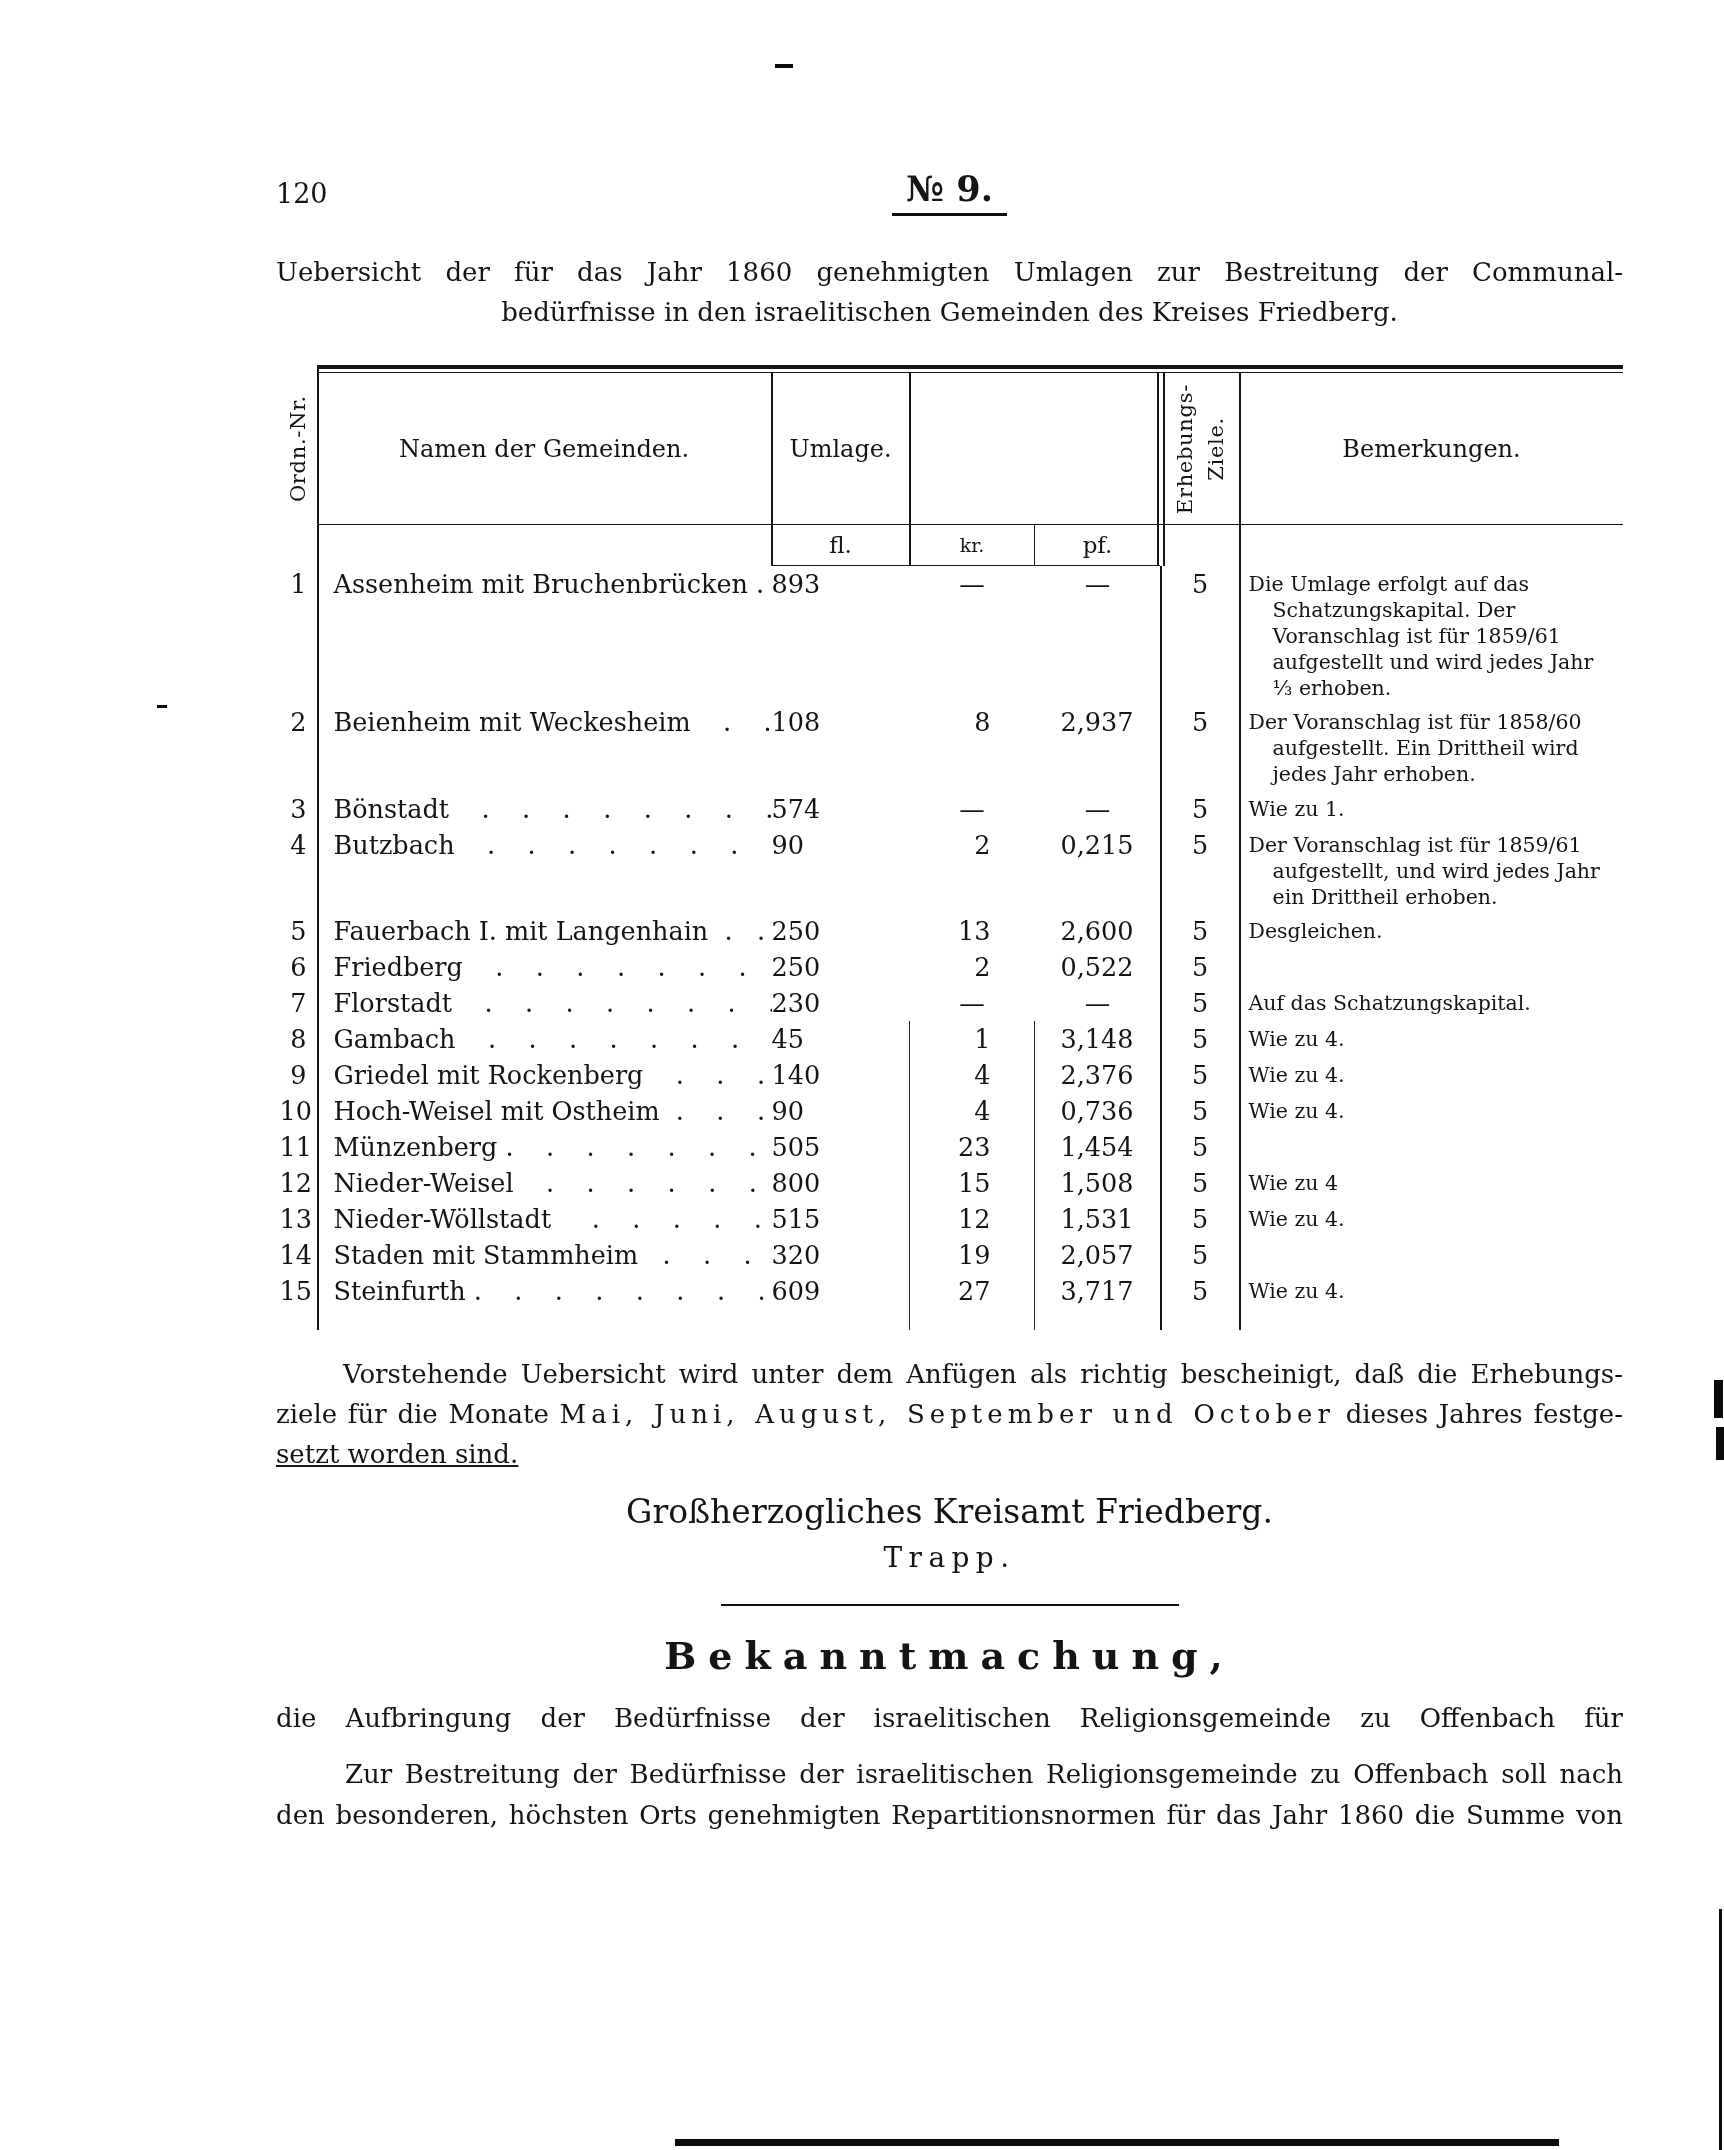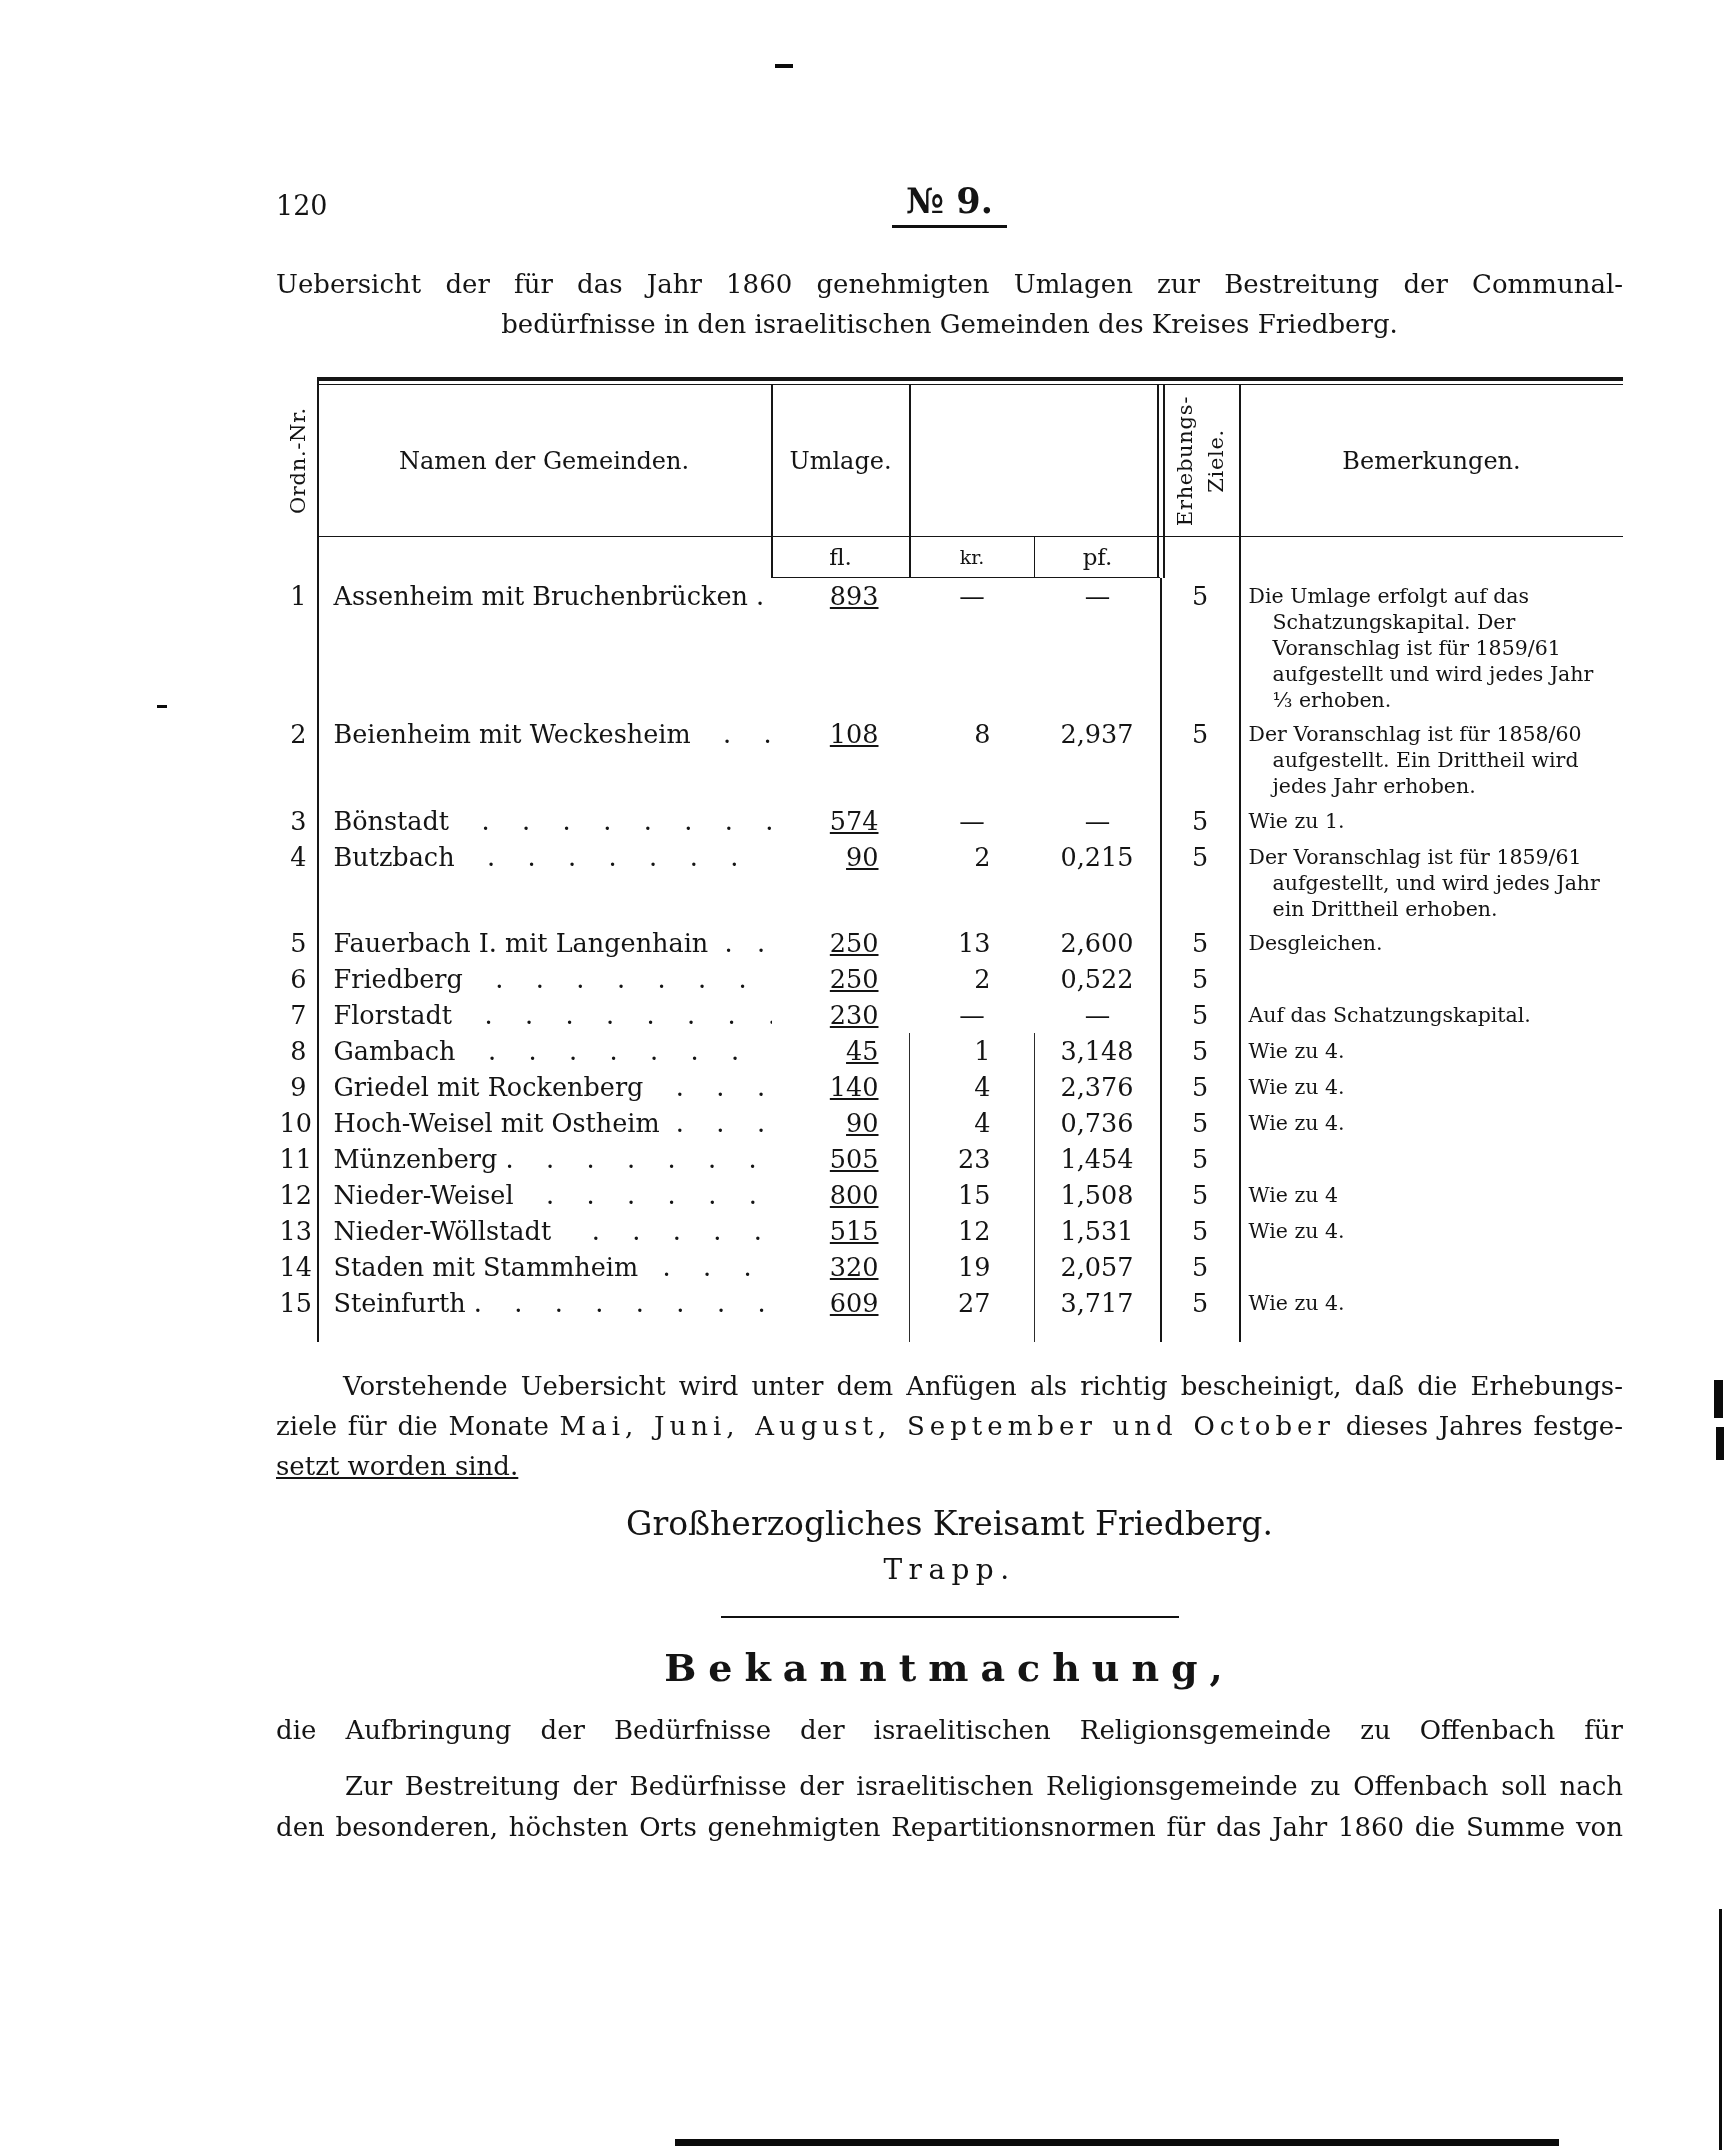--- a/index.html
+++ b/index.html
@@ -4,21 +4,21 @@
 <style>
   html,body { margin:0; padding:0; }
   body {
     width:1724px; height:2151px;
     background:#ffffff;
     position:relative;
     overflow:hidden;
     font-family:"DejaVu Serif", serif;
     color:#141414;
   }
-  .page { position:absolute; left:276px; top:12px; width:1347px; }
+  .page { position:absolute; left:276px; top:0; width:1347px; }
 
   
   .topbar { position:relative; margin-top:168px; height:51px; }
   .page-number { position:absolute; left:0; top:10px; font-size:27px; }
   .issue-wrap { position:absolute; left:0; right:0; top:0; text-align:center; }
   .issue {
     display:inline-block; font-size:35px; font-weight:bold;
     border-bottom:3.5px solid #101010; padding:0 14px 4.2px 14px;
   }
 
@@ -64,21 +64,21 @@
   .hdr-ziele { grid-column:6; gap:7px; }
   .hdr-bemerk { grid-column:7; }
   .u-fl { grid-column:3; text-align:center; font-size:23px; }
   .u-kr { grid-column:4; text-align:center; font-size:19px; }
   .u-pf { grid-column:5; text-align:center; font-size:23px; }
 
   .trow { display:grid; grid-template-columns:37px 455px 138px 125px 126px 79px 384px;
           min-height:36px; align-items:start; }
   .c-nr   { text-align:right; padding-right:10px; font-size:25.5px; line-height:36px; }
   .c-name { padding-left:17px; font-size:25.5px; line-height:36px; white-space:pre; overflow:hidden; }
-  .c-fl   { text-align:right; padding-right:31px; font-size:25.5px; line-height:36px;text-decoration:underline; }
+  .c-fl   { padding-right:31px; font-size:25.5px; line-height:36px; }
   .c-kr   { text-align:right; padding-right:44px; font-size:25.5px; line-height:36px; }
   .c-pf   { text-align:right; padding-right:27px; font-size:25.5px; line-height:36px; }
   .c-ziel { text-align:center; font-size:25.5px; line-height:36px; }
   .c-bem  { font-size:20.5px; line-height:26px; padding:5px 5.7px 3.5px 33px; text-indent:-24px;
             text-align:left; }
   .dash   { text-align:center !important; padding-right:0 !important; }
 
   
   .cert { margin-top:24px; font-size:26px; line-height:40px; }
   .cert-l1 { padding-left:67px; text-align:justify; text-align-last:justify; }

